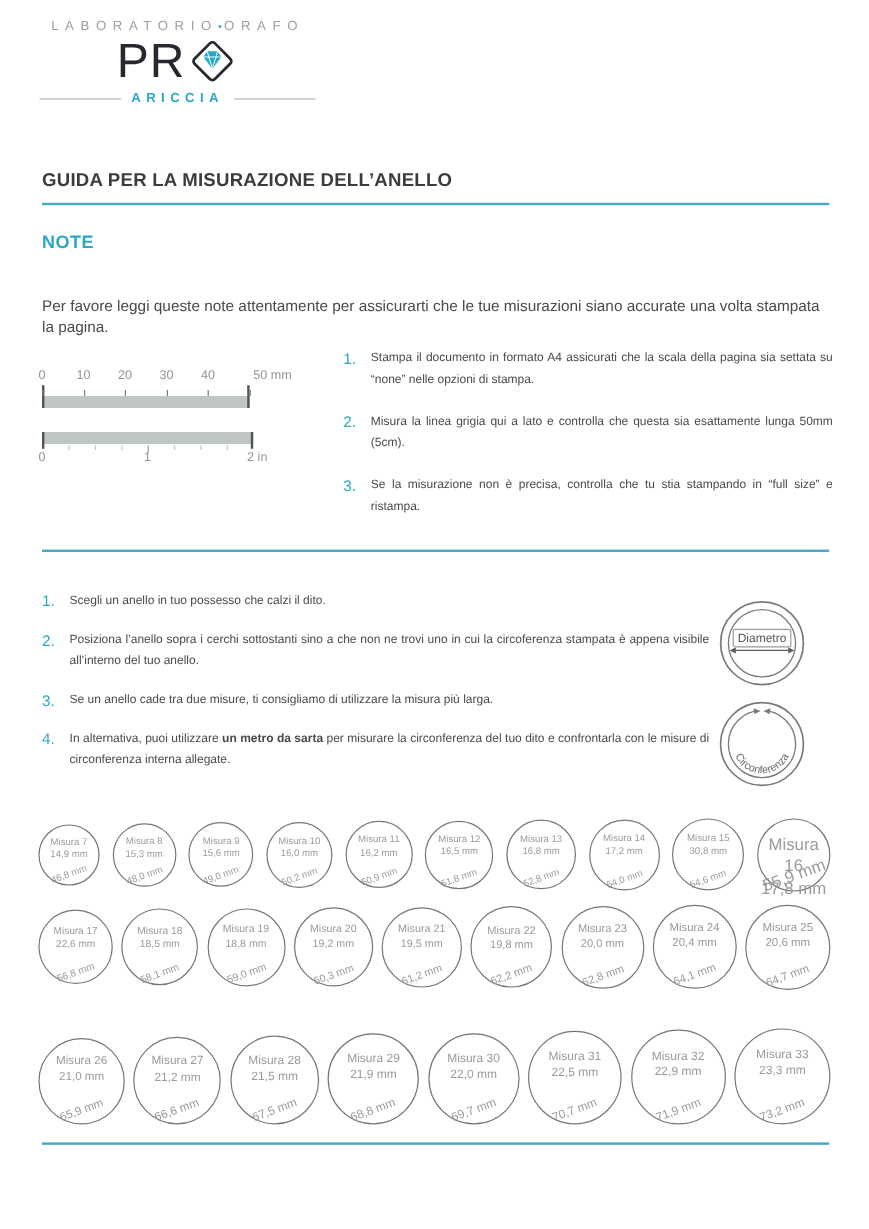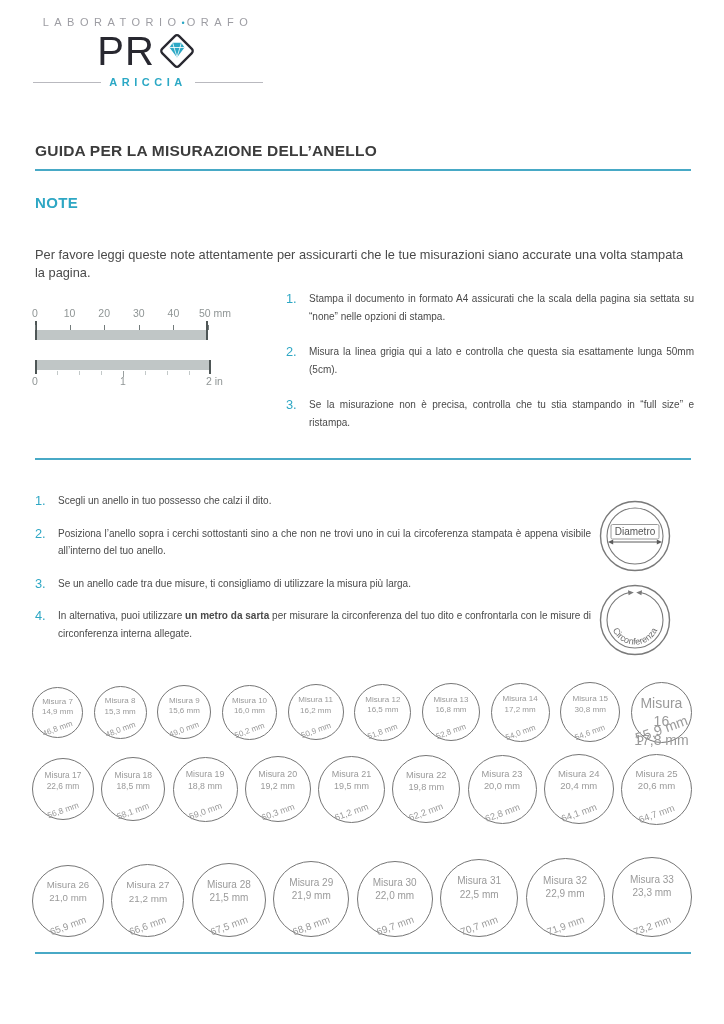--- a/index.html
+++ b/index.html
@@ -108,21 +108,21 @@
 <span class="rl" style="left: 0px; transform: translateX(-50%);">0</span>
     <div class="mm-tick" style="left: 0px;"></div>
     <span class="rl" style="left: 34.6px; transform: translateX(-50%);">10</span>
     <div class="mm-tick" style="left: 34.6px;"></div>
     <span class="rl" style="left: 69.2px; transform: translateX(-50%);">20</span>
     <div class="mm-tick" style="left: 69.2px;"></div>
     <span class="rl" style="left: 103.8px; transform: translateX(-50%);">30</span>
     <div class="mm-tick" style="left: 103.8px;"></div>
     <span class="rl" style="left: 138.4px; transform: translateX(-50%);">40</span>
     <div class="mm-tick" style="left: 138.4px;"></div>
-    <span class="rl" style="left: 164px;">50 mm</span>
+    <span class="rl" style="left: 176px;">50 mm</span>
     <div class="mm-tick" style="left: 173px;"></div>
     <div class="in-tick" style="left: 22px;"></div>
     <div class="in-tick" style="left: 44px;"></div>
     <div class="in-tick" style="left: 66px;"></div>
     <div class="in-tick major" style="left: 88px;"></div>
     <div class="in-tick" style="left: 110px;"></div>
     <div class="in-tick" style="left: 132px;"></div>
     <div class="in-tick" style="left: 154px;"></div>
     <span class="rl2" style="left: 0px; transform: translateX(-50%);">0</span>
     <span class="rl2" style="left: 88px; transform: translateX(-50%);">1</span>

